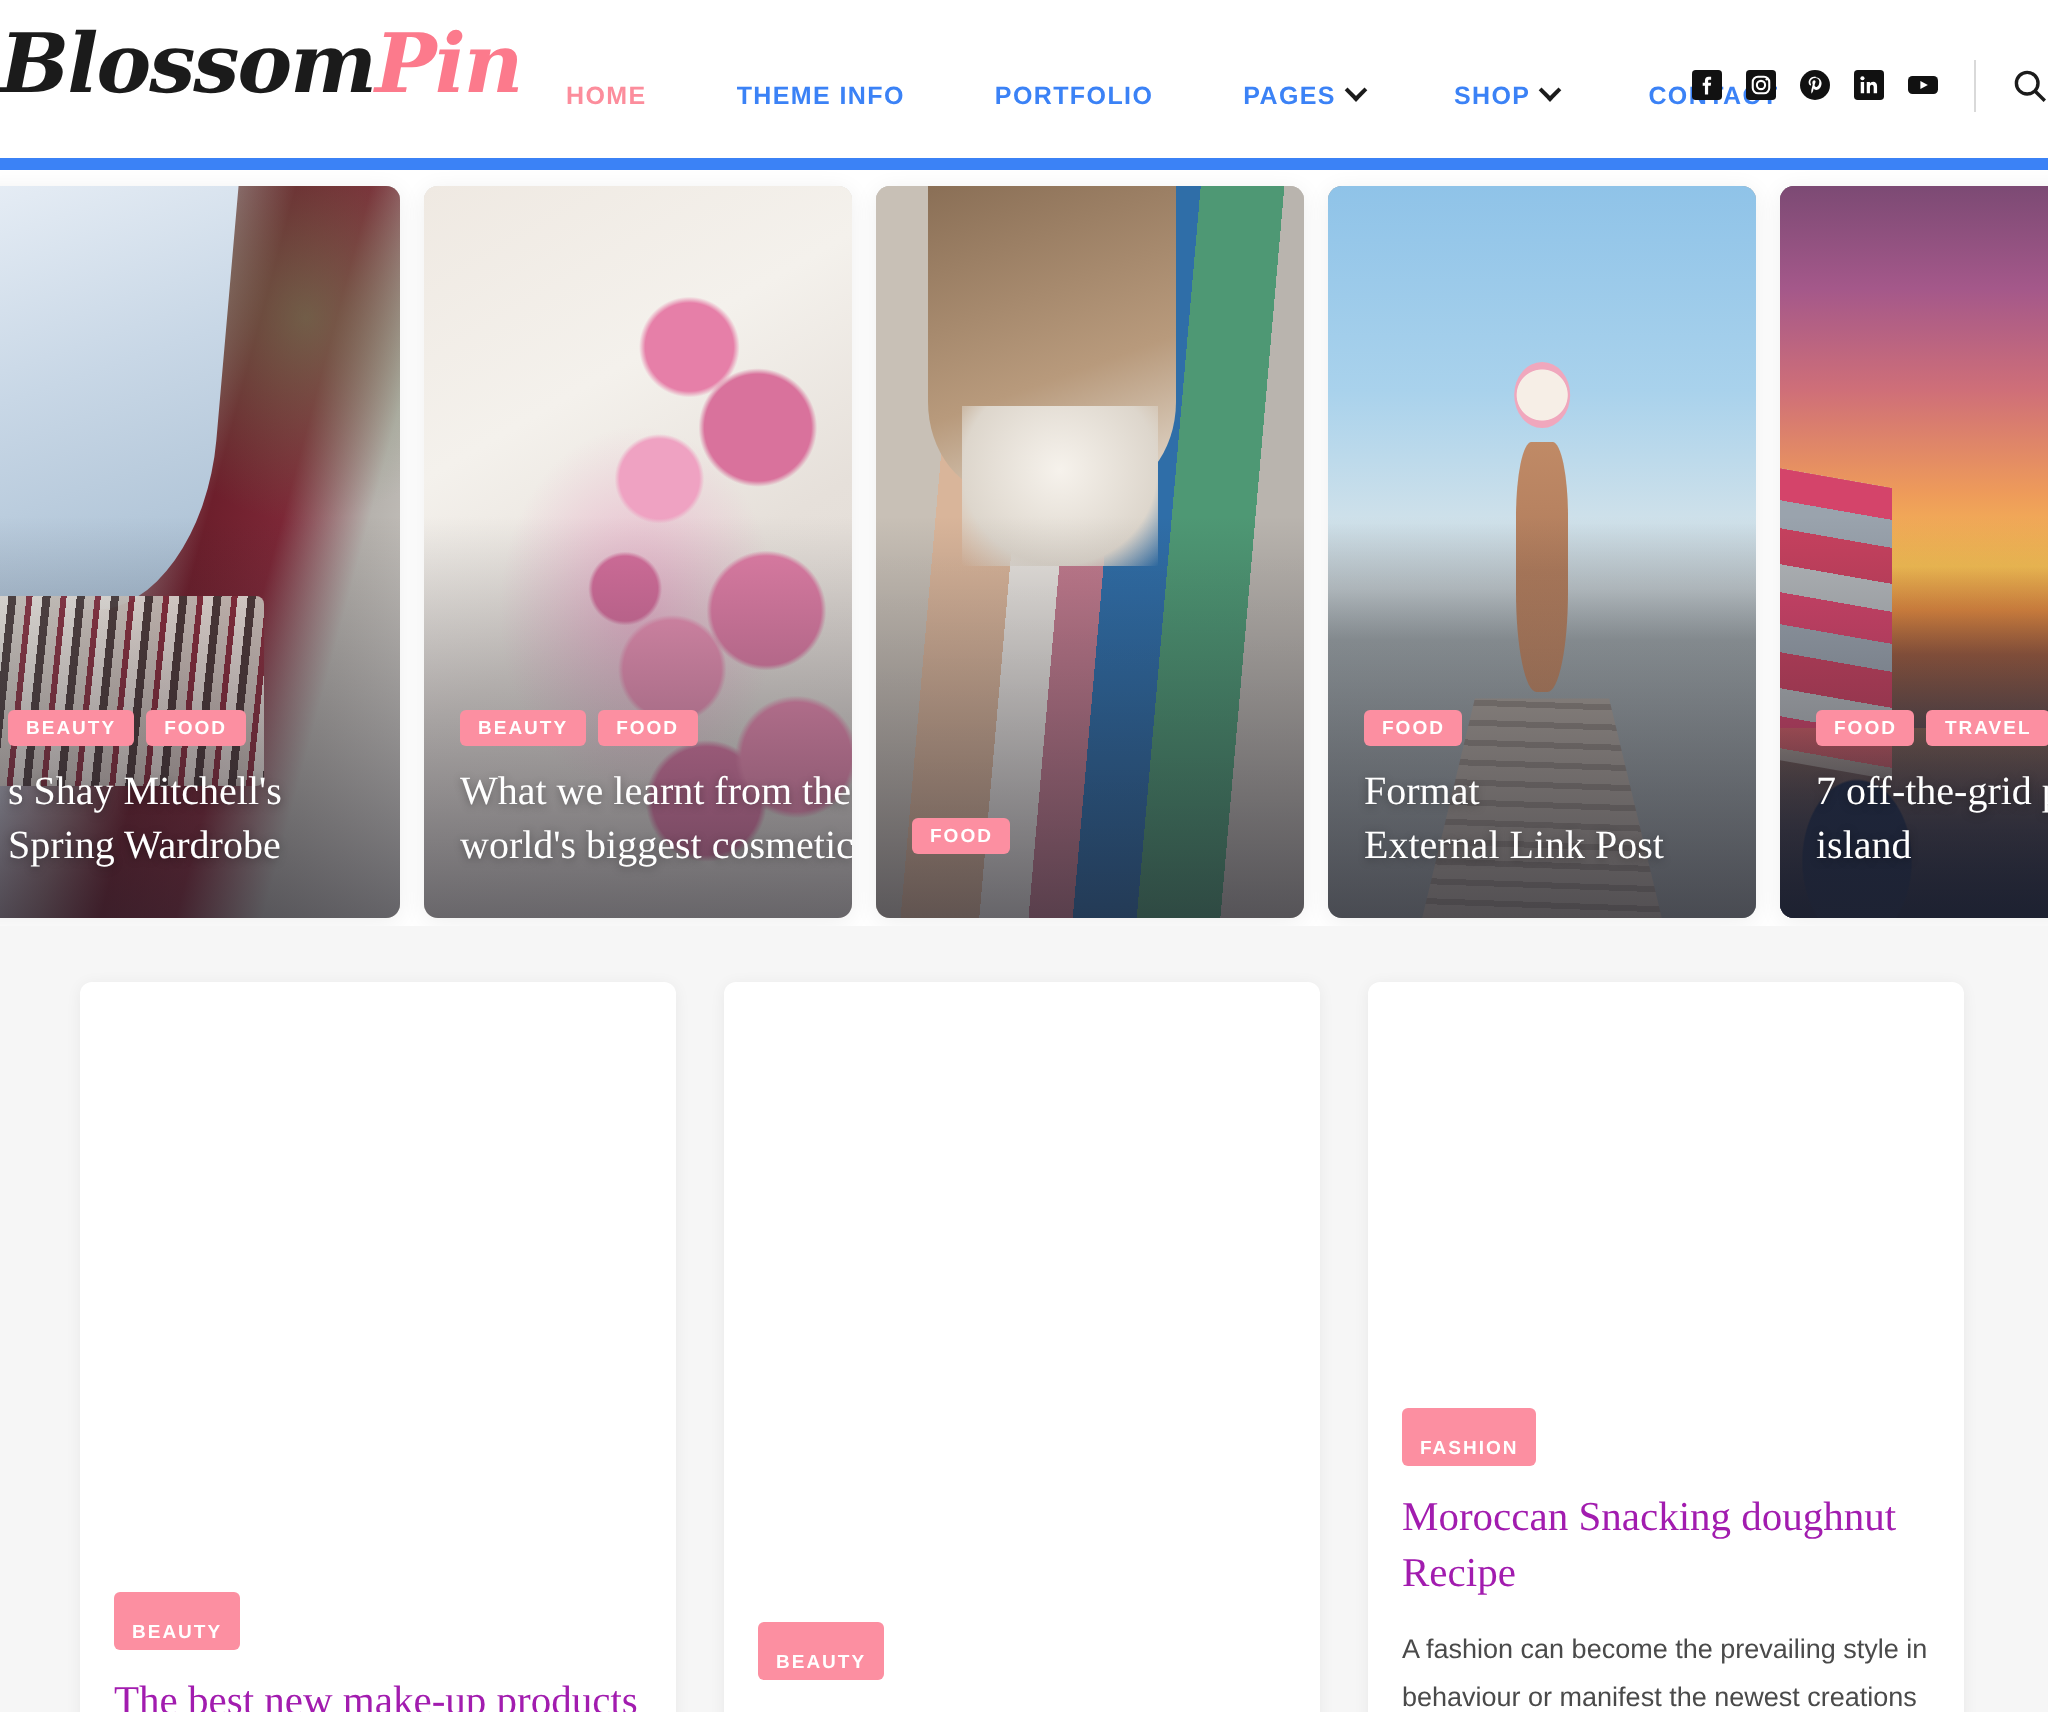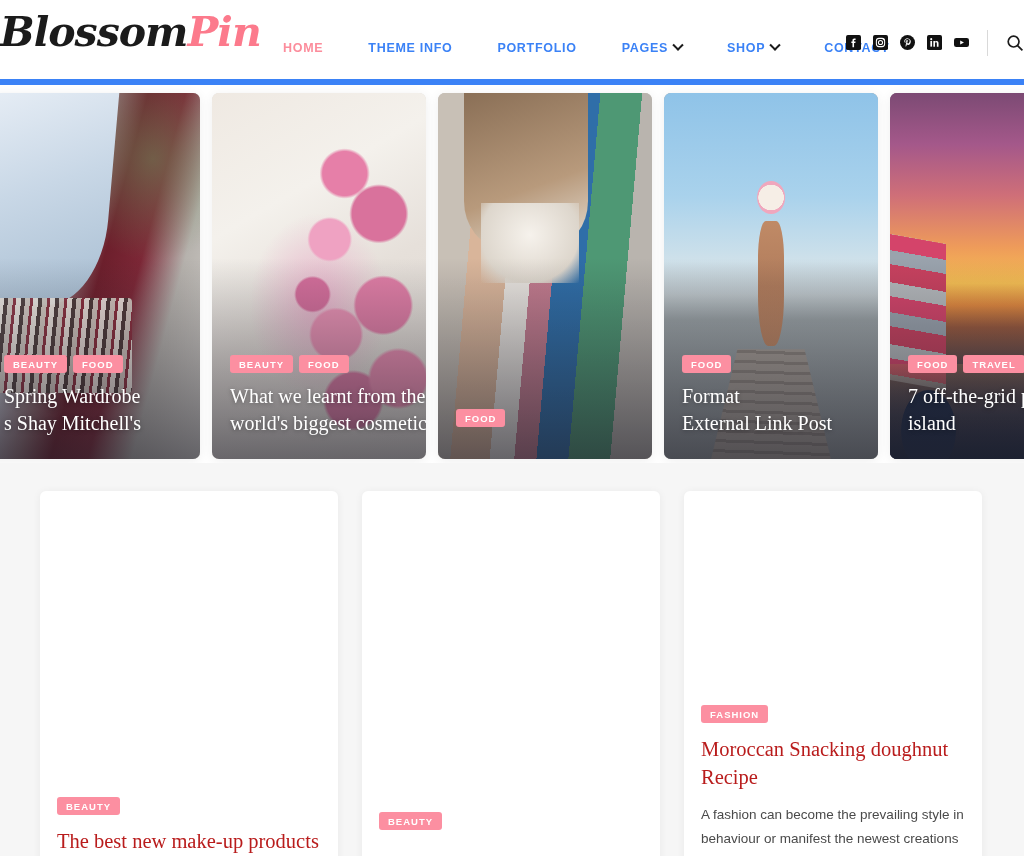--- a/index.html
+++ b/index.html
@@ -171,27 +171,27 @@
   .thumb-tall { height: 277px; }
   .thumb-tall2 { height: 292px; }
   .thumb-short { height: 185px; }
   .card .body { padding: 14px 3px 0; }
   .tag-dark {
     background: #fc8fa1;
     color: #ffffff;
     font-size: 9.5px;
     font-weight: bold;
     letter-spacing: 1px;
-    padding: 4px 9px 3px;
+    padding: 15px 9px 3px;
     border-radius: 3px;
     display: inline-block;
   }
   .card-title {
     font-family: "Liberation Serif", serif;
-    color: #b91c1c;
+    color: #a21caf;
     font-size: 20.5px;
     line-height: 1.35;
     margin-top: 13px;
     font-weight: normal;
   }
   .card-excerpt {
     font-size: 13.5px;
     line-height: 1.78;
     color: #4a4a4a;
     margin-top: 12px;
@@ -453,22 +453,22 @@
 
     <div class="slide">
       <div class="art art-fashion"></div>
       <div class="shade"></div>
       <div class="meta">
         <div class="tags">
           <span class="tag">BEAUTY</span>
           <span class="tag">FOOD</span>
         </div>
         <div class="slide-title">
+          <span>s Shay Mitchell's</span>
           <span>Spring Wardrobe</span>
-          <span>s Shay Mitchell's</span>
         </div>
       </div>
     </div>
 
     <div class="slide">
       <div class="art art-flowers"></div>
       <div class="shade"></div>
       <div class="meta">
         <div class="tags">
           <span class="tag">BEAUTY</span>

